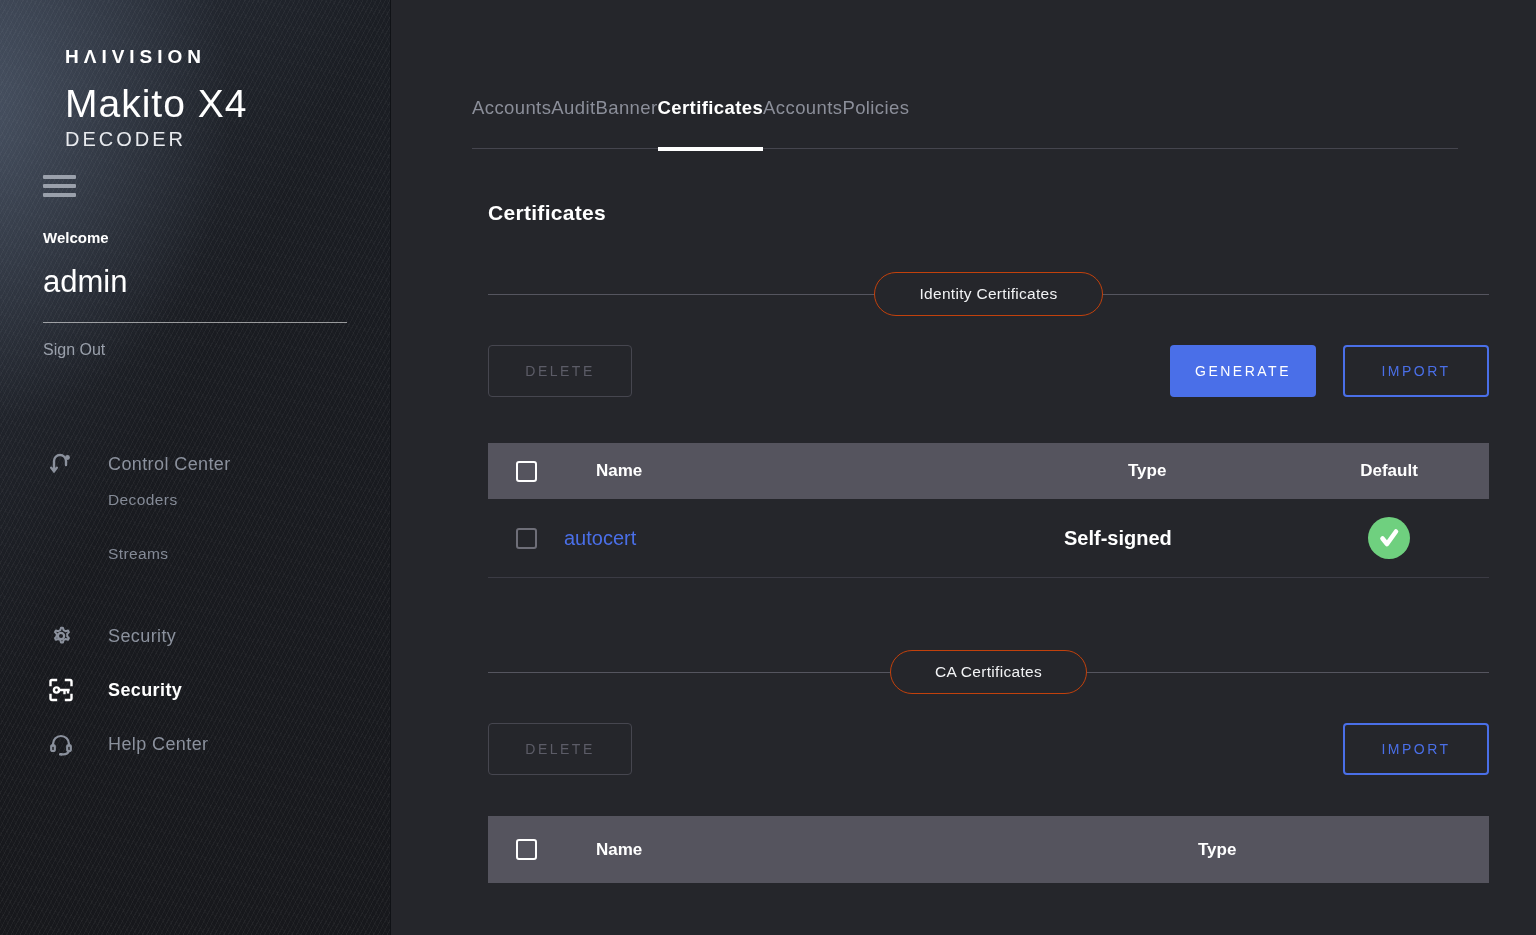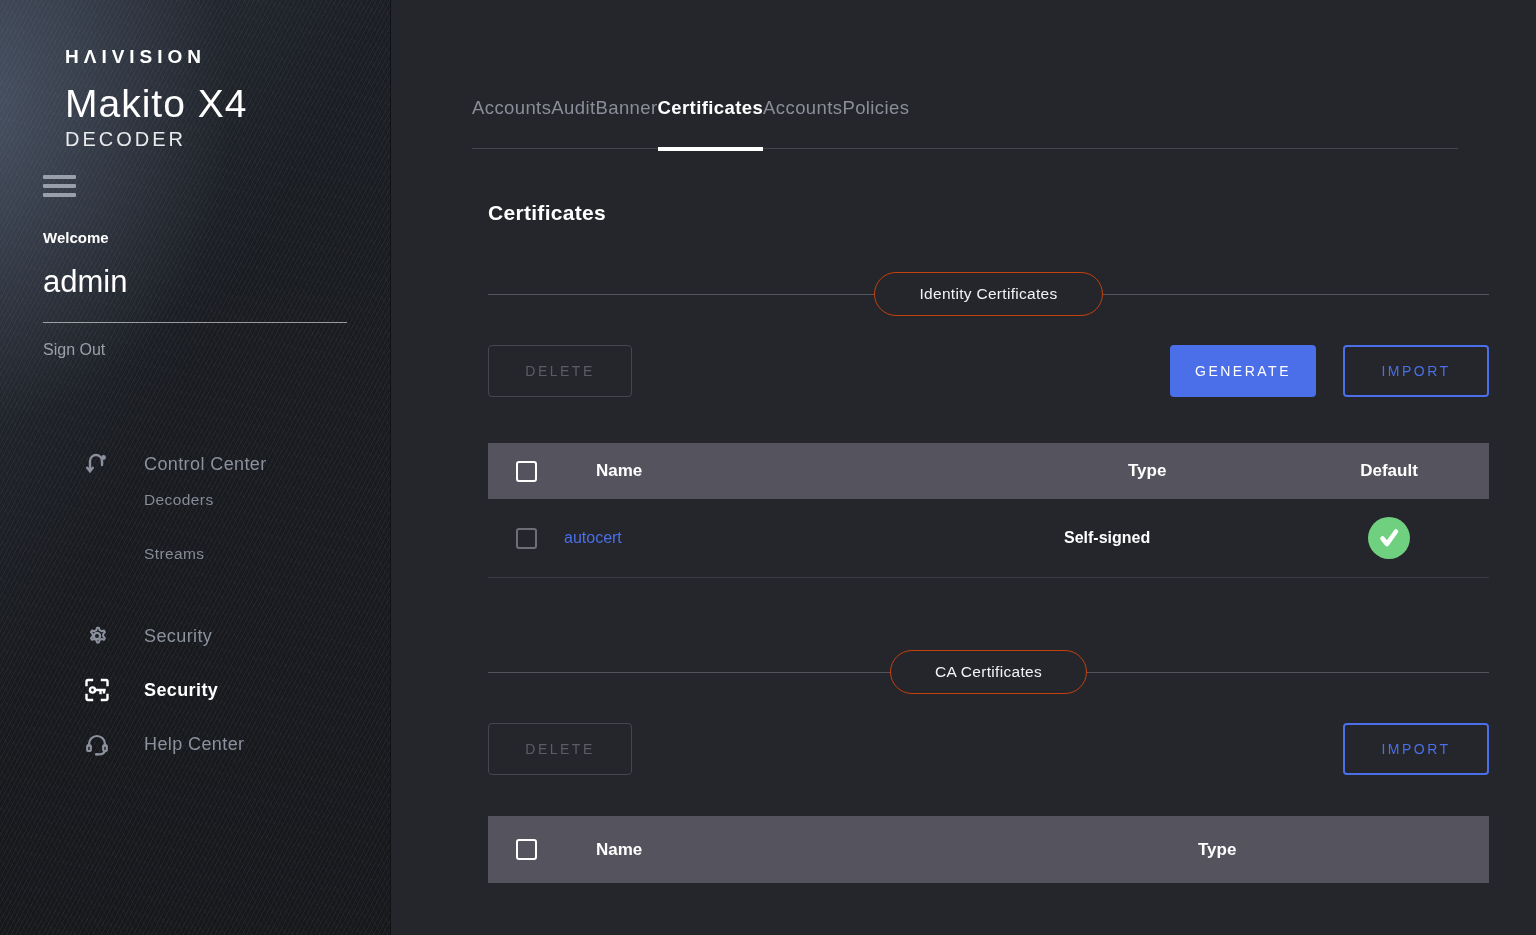--- a/index.html
+++ b/index.html
@@ -27,21 +27,21 @@
 
   .hamburger { margin:24px 0 0 43px; width:33px; cursor:pointer; }
   .hamburger .bar { height:4px; background:#9aa0ab; margin-bottom:5px; border-radius:1px; }
   .hamburger .bar:last-child { margin-bottom:0; }
 
   .welcome  { margin:32px 0 0 43px; font-size:15px; font-weight:700; color:#fff; }
   .username { margin:18px 0 0 43px; font-size:31px; font-weight:300; color:#fff; }
   .user-sep { margin:22px 0 0 43px; width:304px; border-top:1px solid rgba(255,255,255,0.55); }
   .signout  { margin:18px 0 0 43px; font-size:16px; color:#9aa0ab; cursor:pointer; display:inline-block; }
 
-  .nav { margin-top:78px;padding-left:36px; }
+  .nav { margin-top:78px; }
   .nav-item { display:flex; align-items:center; height:54px; padding-left:46px; cursor:pointer;
               color:#8b919d; font-size:18px; letter-spacing:0.4px; }
   .nav-item .nav-icon { width:30px; height:30px; margin-right:32px; flex:none;
                         display:flex; align-items:center; justify-content:center; }
   .nav-item.active { color:#ffffff; font-weight:700; }
   .nav-sub { display:flex; align-items:flex-start; height:54px; padding-left:108px;
              color:#858b97; font-size:15.5px; letter-spacing:0.4px; cursor:pointer; }
   .nav-gap { height:10px; }
 
   
@@ -73,21 +73,21 @@
   .btn-delete { width:144px; border:1px solid #46464f; color:#5c5c67; cursor:default; }
   .btn-generate { width:146px; border:none; background:#4a6fe8; color:#ffffff; margin-left:auto; }
   .btn-import { width:146px; border:2px solid #4a6fe8; color:#4a6fe8; margin-left:27px; }
   .btn-import.solo { margin-left:auto; }
 
   .tbl-header { display:grid; align-items:center; background:#55545e; color:#ffffff;
                 font-weight:700; font-size:17px;gap:32px; }
   .tbl-header.t1 { grid-template-columns:76px 500px 1fr 200px; margin-top:46px; height:56px; }
   .tbl-header.t2 { grid-template-columns:76px 570px 1fr; margin-top:41px; height:67px; }
   .tbl-row { display:grid; grid-template-columns:76px 500px 1fr 200px; align-items:center;
-             height:79px; border-bottom:1px solid #3b3b44; color:#fff; font-size:16px; }
+             height:79px; border-bottom:1px solid #3b3b44; color:#fff; font-size:20px; }
   .cell-center { text-align:center; }
   .checkbox { width:21px; height:21px; border-radius:3px; margin-left:28px; cursor:pointer; }
   .checkbox.header-cb { border:2px solid #ffffff; }
   .checkbox.row-cb { border:2px solid #6e6e78; }
   .link { color:#4a6fe8; cursor:pointer; }
   .type-text { font-weight:700; }
   .default-badge { width:42px; height:42px; border-radius:50%; background:#6fd07f;
                    display:flex; align-items:center; justify-content:center; margin:0 auto; }
 
   svg { display:block; }

